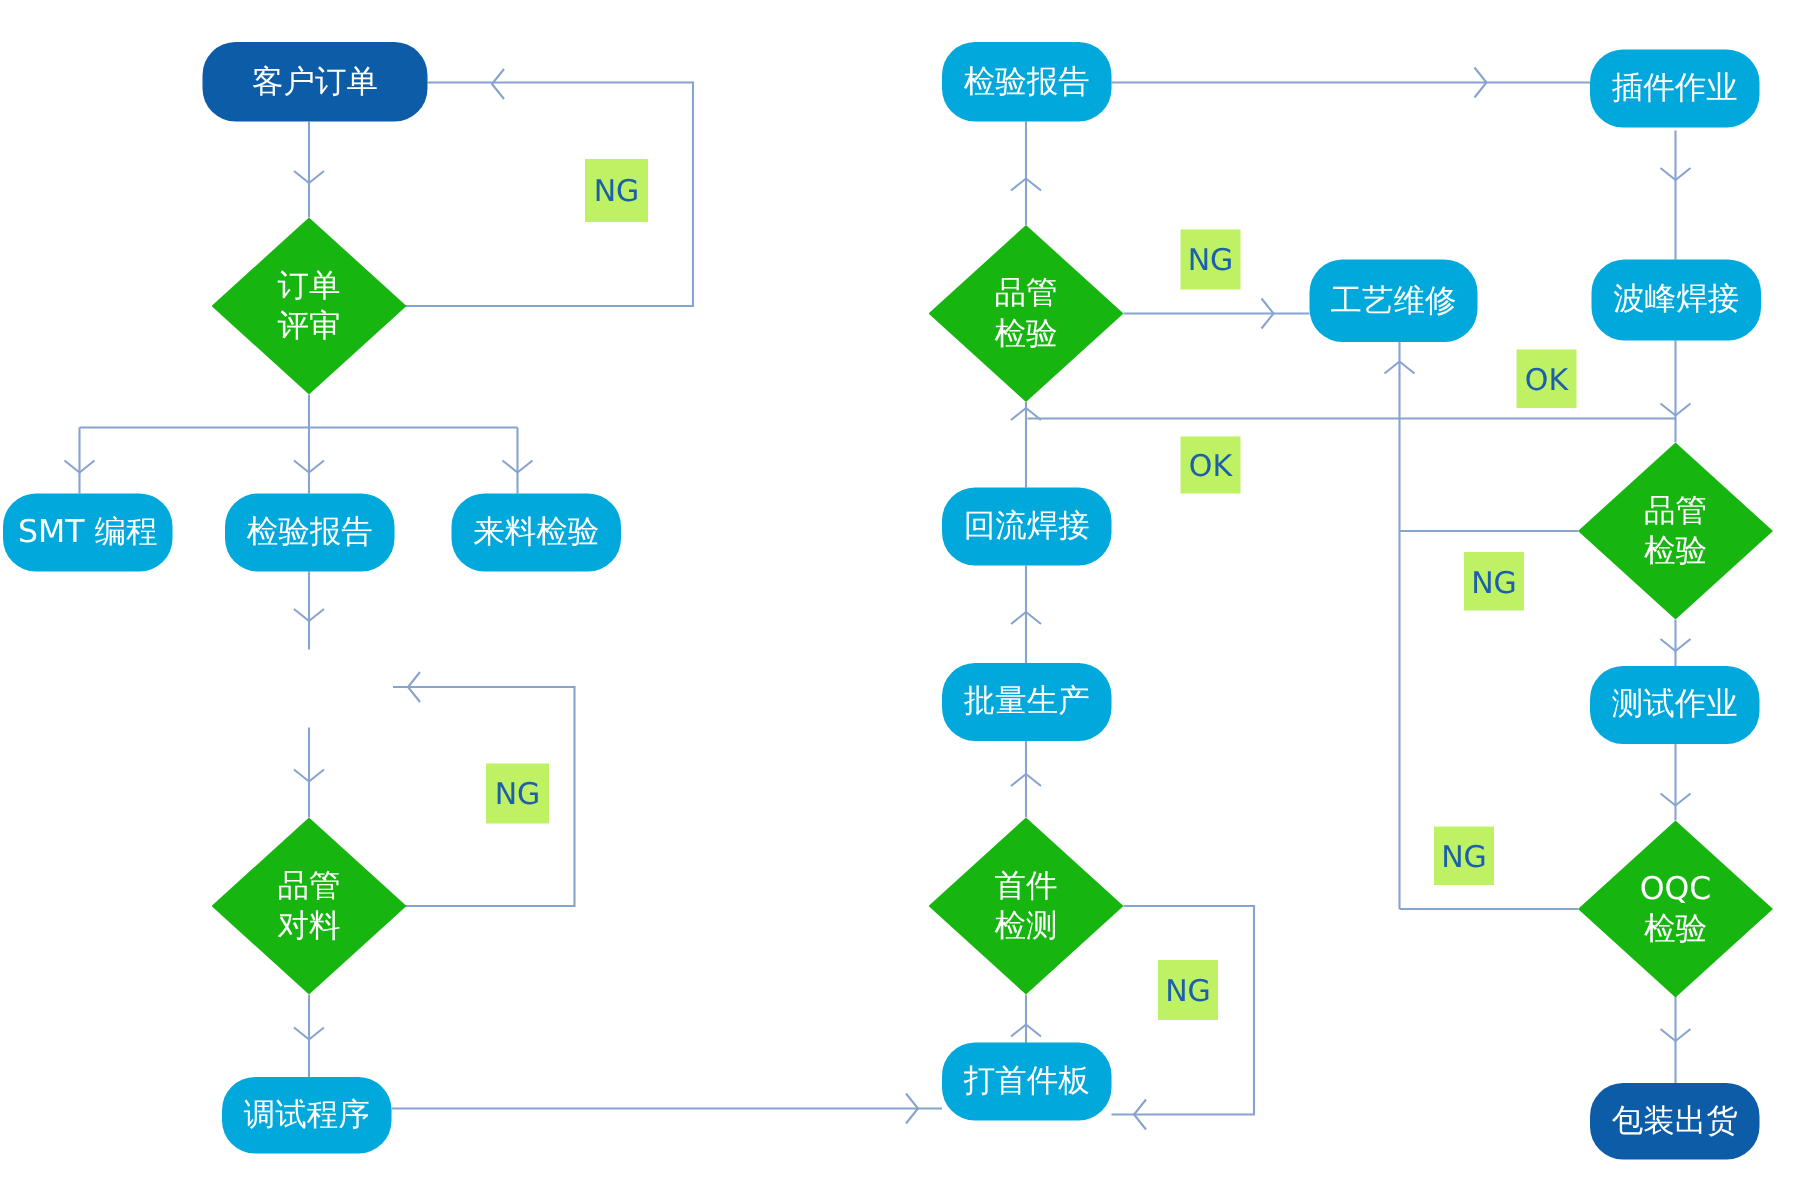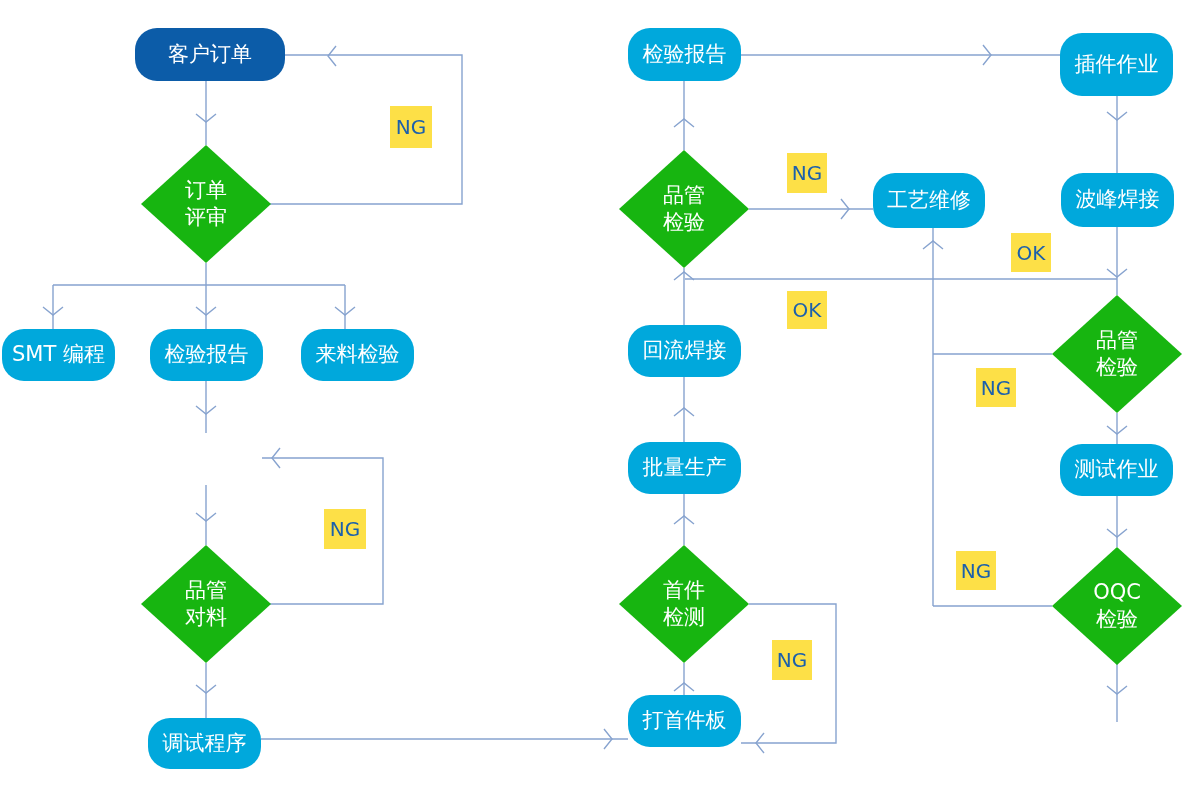--- a/index.html
+++ b/index.html
@@ -36,21 +36,21 @@
     width: 130px;
     height: 118px;
     clip-path: polygon(50% 0, 100% 50%, 50% 100%, 0 50%);
     font-size: 21px;
   }
   .badge {
     position: absolute;
     display: flex;
     align-items: center;
     justify-content: center;
-    background: #fde047;
+    background: #bef264;
     color: #1C60AC;
     font-size: 20px;
     box-sizing: border-box;
   }
 </style>
 </head>
 <body>
 
 <div id="canvas">
 
@@ -142,27 +142,28 @@
   <div class="node process" style="left:628px;top:28px;width:113px;height:53px">检验报告</div>
   <div class="node decision" style="left:619px;top:150px">品管
 检验</div>
   <div class="node process" style="left:873px;top:173px;width:112px;height:55px">工艺维修</div>
   <div class="node process" style="left:628px;top:442px;width:113px;height:52px">批量生产</div>
   <div class="node process" style="left:628px;top:325px;width:113px;height:52px">回流焊接</div>
   <div class="node decision" style="left:619px;top:545px">首件
 检测</div>
   <div class="node process" style="left:628px;top:695px;width:113px;height:52px">打首件板</div>
 
-  <div class="node process" style="left:1060px;top:33px;width:113px;height:63px">插件作业</div>
+  <div class="node process" style="left:1060px;top:33px;width:113px;height:52px">插件作业</div>
   <div class="node process" style="left:1061px;top:173px;width:113px;height:54px">波峰焊接</div>
   <div class="node decision" style="left:1052px;top:295px">品管
 检验</div>
   <div class="node process" style="left:1060px;top:444px;width:113px;height:52px">测试作业</div>
   <div class="node decision" style="left:1052px;top:547px">OQC
 检验</div>
+  <div class="node terminal" style="left:1060px;top:722px;width:113px;height:51px">包装出货</div>
 
   <div class="badge" style="left:390px;top:106px;width:42px;height:42px">NG</div>
   <div class="badge" style="left:324px;top:509px;width:42px;height:40px">NG</div>
   <div class="badge" style="left:787px;top:153px;width:40px;height:40px">NG</div>
   <div class="badge" style="left:787px;top:291px;width:40px;height:38px">OK</div>
   <div class="badge" style="left:1011px;top:233px;width:40px;height:39px">OK</div>
   <div class="badge" style="left:976px;top:368px;width:40px;height:39px">NG</div>
   <div class="badge" style="left:772px;top:640px;width:40px;height:40px">NG</div>
   <div class="badge" style="left:956px;top:551px;width:40px;height:39px">NG</div>
 

